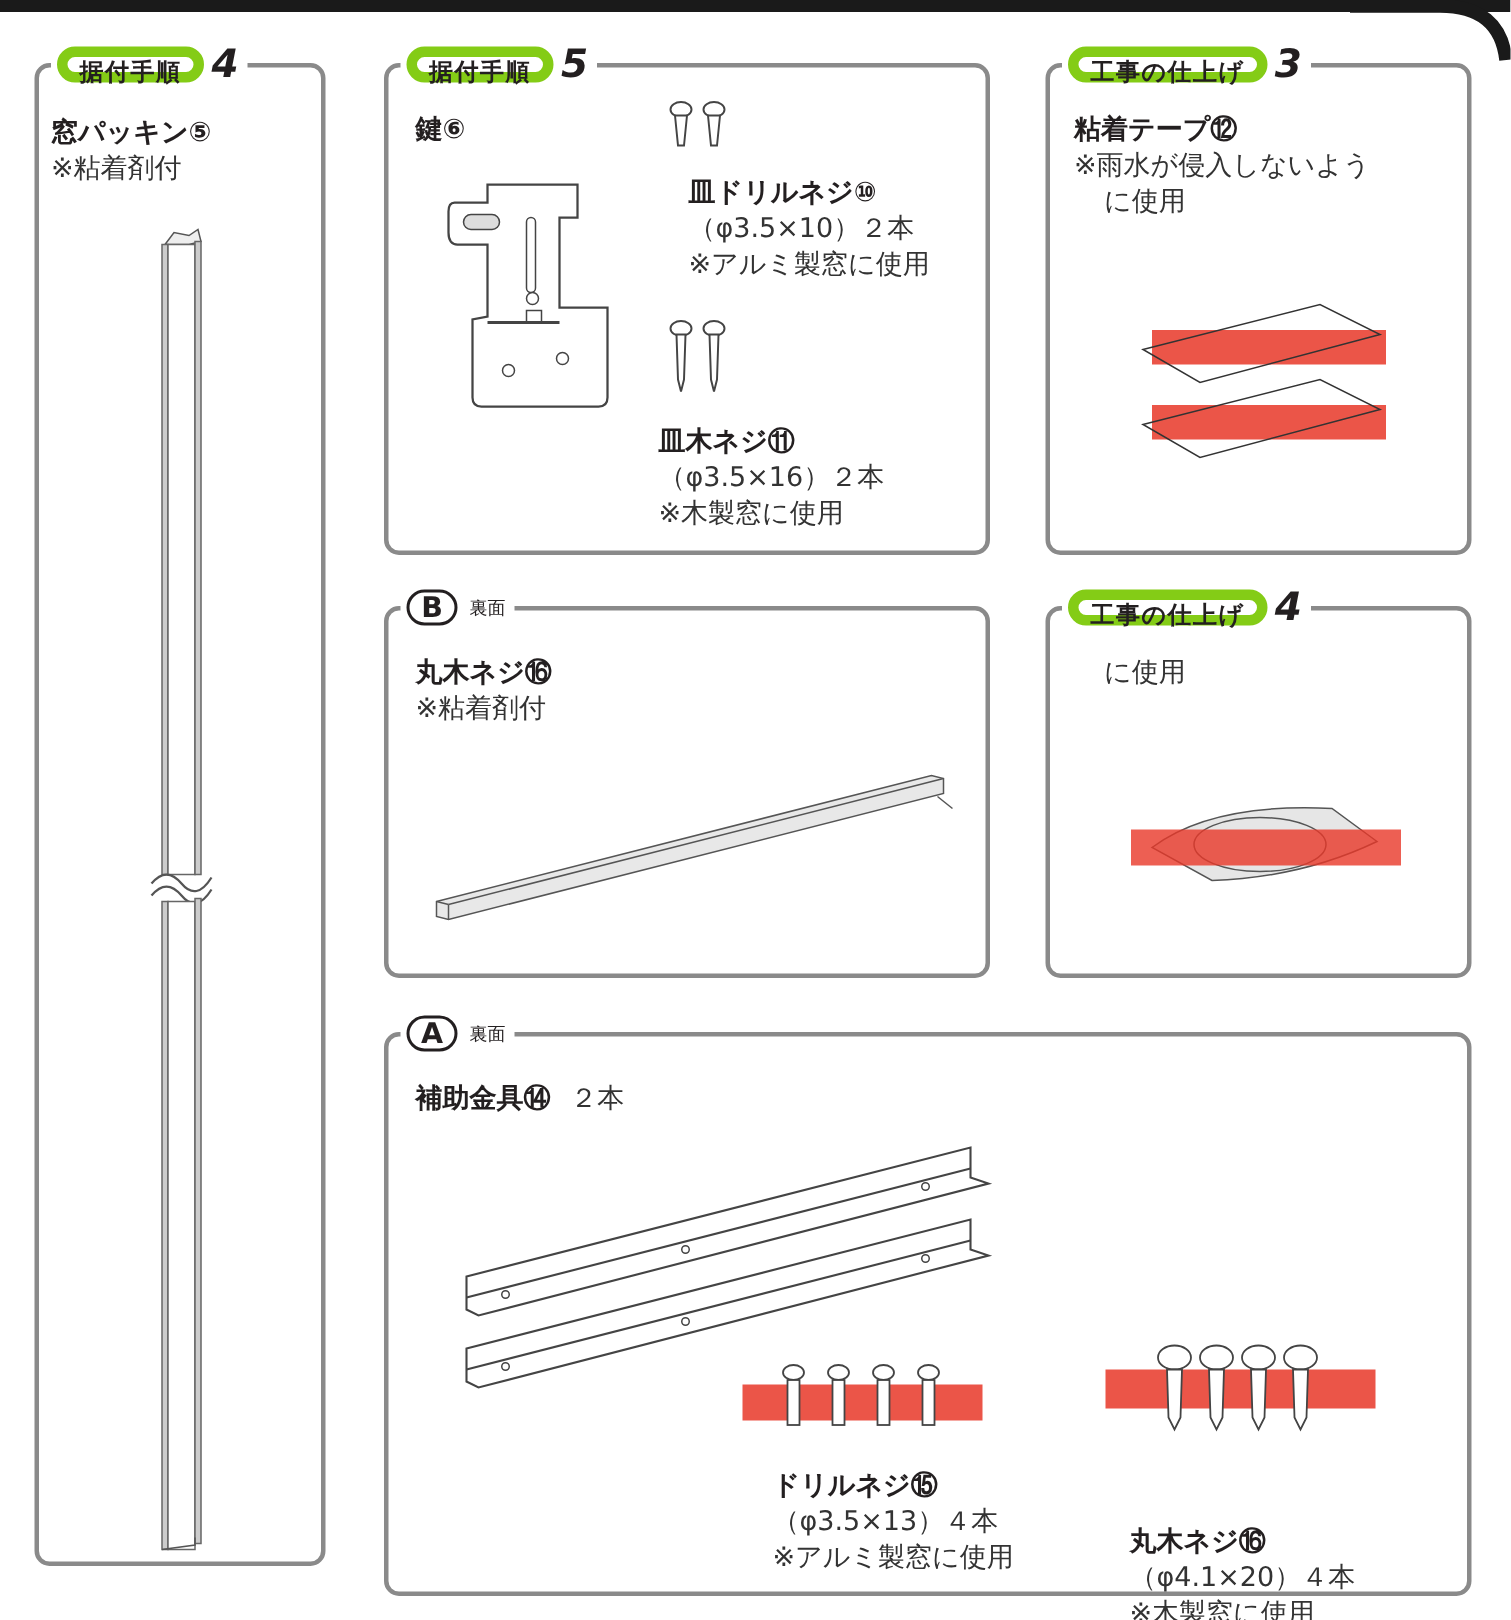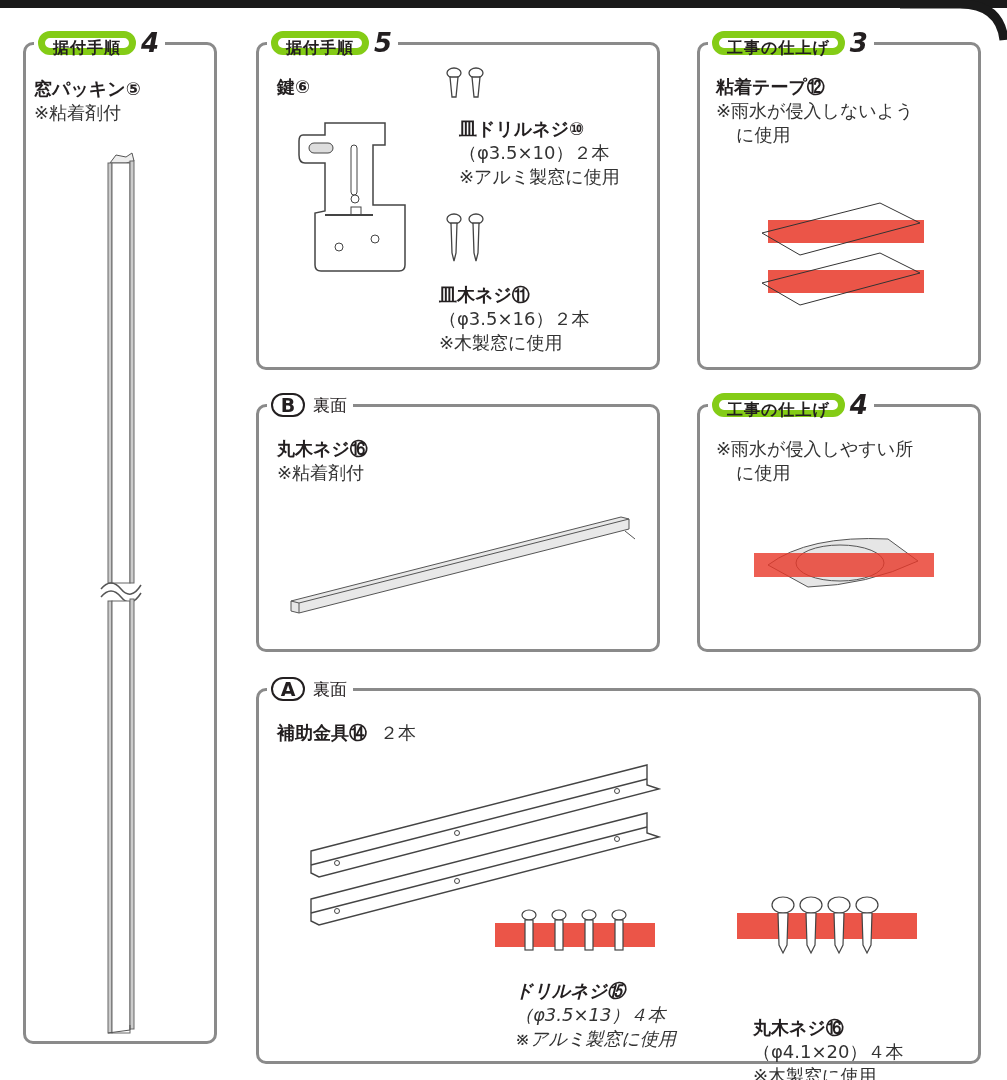--- a/index.html
+++ b/index.html
@@ -9,21 +9,21 @@
   .top-bar { position: absolute; left: 0; top: 0; width: 1007px; height: 8px; background: #1a1a1a; }
 
   .panel { position: absolute; border: 3px solid #8a8a8a; border-radius: 10px; background: #fff; }
   .panel-label { position: absolute; top: -16px; left: 8px; background: #fff; padding: 0 6px 0 4px;
     display: flex; align-items: center; gap: 2px; height: 28px; }
   .pill { border: 7px solid #84cc16; border-radius: 14px; padding: 0 8px; height: 24px; line-height: 20px;
     font-weight: bold; font-size: 16px; letter-spacing: 1px; }
   .step-num { font-family: "DejaVu Sans", sans-serif; font-weight: bold; font-style: italic; font-size: 26px; line-height: 26px; margin-left: 3px; }
   .circle-letter { border: 2px solid #231f20; border-radius: 14px; width: 34px; height: 24px; text-align: center;
     line-height: 20px; font-weight: bold; font-size: 19px; }
-  .side-note { font-size: 17px; margin-left: 6px; color: #231f20; }
+  .side-note { font-size: 12px; margin-left: 6px; color: #231f20; }
 
   .title { font-weight: bold; font-size: 18px; line-height: 24px; }
   .note { font-size: 18px; line-height: 24px; color: #333; }
   .indent { padding-left: 20px; }
 
   .abs { position: absolute; }
   svg { position: absolute; overflow: visible; }
 </style>
 </head>
 <body>
@@ -135,21 +135,20 @@
     <path d="M338 20 L348 28" stroke="#555" stroke-width="1"></path>
   </svg>
 </div>
 
 <div class="panel" style="left:697px;top:404px;width:284px;height:248px;">
   <div class="panel-label">
     <span class="pill">工事の仕上げ</span>
     <span class="step-num">4</span>
   </div>
   <div class="abs" style="left:16px;top:30px;">
-    <div class="note">※雨水が侵入しやすい所</div>
     <div class="note indent">に使用</div>
   </div>
   <svg style="left:48px;top:128px;" width="190" height="60">
     <path d="M20 30 Q60 0 140 4 L170 26 Q120 50 60 52 Z" fill="#e6e6e6" stroke="#555" stroke-width="1"></path>
     <ellipse cx="92" cy="28" rx="44" ry="18" fill="none" stroke="#555" stroke-width="1"></ellipse>
     <rect x="6" y="18" width="180" height="24" fill="#e83728" opacity="0.8"></rect>
   </svg>
 </div>
 
 <div class="panel" style="left:256px;top:688px;width:725px;height:376px;">
@@ -186,21 +185,21 @@
       <ellipse cx="34" cy="12" rx="7" ry="5"></ellipse>
         <rect x="30" y="17" width="8" height="30"></rect>
       <ellipse cx="64" cy="12" rx="7" ry="5"></ellipse>
         <rect x="60" y="17" width="8" height="30"></rect>
       <ellipse cx="94" cy="12" rx="7" ry="5"></ellipse>
         <rect x="90" y="17" width="8" height="30"></rect>
       <ellipse cx="124" cy="12" rx="7" ry="5"></ellipse>
         <rect x="120" y="17" width="8" height="30"></rect>
     </g>
   </svg>
-  <div class="abs" style="left:256px;top:288px;font-style:italic;">
+  <div class="abs" style="left:256px;top:288px;">
     <div class="title">ドリルネジ⑮</div>
     <div class="note">（φ3.5×13）４本</div>
     <div class="note">※アルミ製窓に使用</div>
   </div>
 
   <svg style="left:478px;top:200px;" width="190" height="80">
     <rect x="0" y="22" width="180" height="26" fill="#e83728" opacity="0.85"></rect>
     <g fill="#fff" stroke="#444" stroke-width="1.2">
       <ellipse cx="46" cy="14" rx="11" ry="8"></ellipse>
         <path d="M41 22 L51 22 L50 54 L46 62 L42 54 Z"></path>

